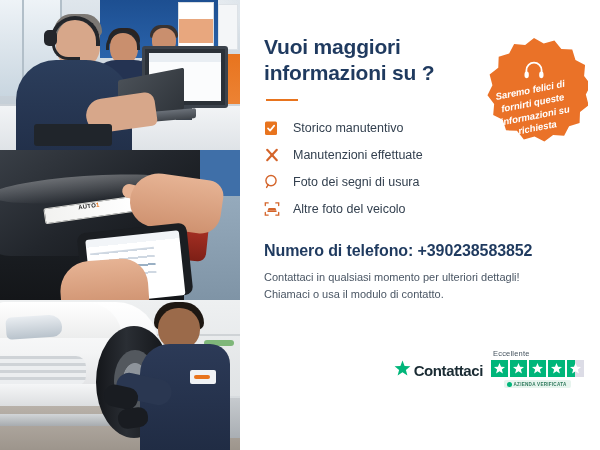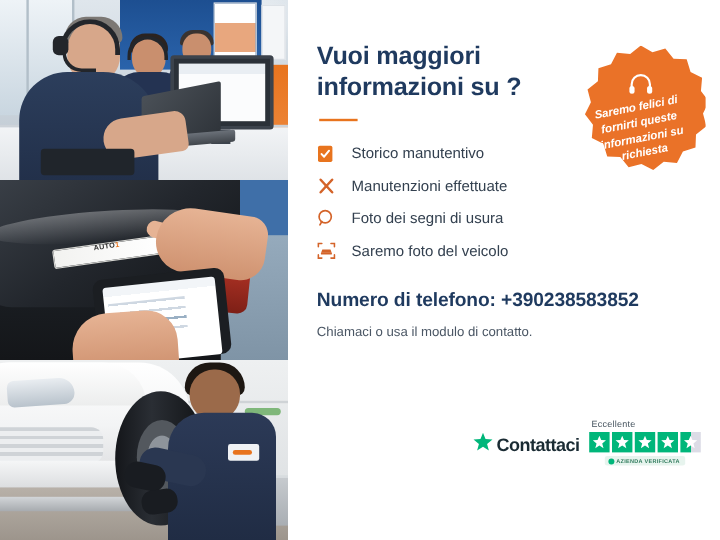--- a/index.html
+++ b/index.html
@@ -646,29 +646,30 @@
             <g stroke="#d4642a" stroke-width="1.3" fill="none" stroke-linecap="round">
               <path d="M1.3 4.6 V1.9 H4.2"></path>
               <path d="M11.8 1.9 H14.7 V4.6"></path>
               <path d="M14.7 11.4 V14.1 H11.8"></path>
               <path d="M4.2 14.1 H1.3 V11.4"></path>
             </g>
             <path d="M3.6 9.6 L4.6 6.9 H11.4 L12.4 9.6 Z" fill="#d4642a"></path>
             <rect x="3.4" y="9.4" width="9.2" height="1.7" rx=".7" fill="#d4642a"></rect>
           </svg>
         </span>
-        <span class="txt">Saremo foto del veicolo</span>
+        <span class="txt">Altre foto del veicolo</span>
       </li>
 
 
     </ul>
 
     <div class="phone-line">Numero di telefono: +390238583852</div>
 
     <div class="sub-line">
+      <div>Contattaci in qualsiasi momento per ulteriori dettagli!</div>
       <div>Chiamaci o usa il modulo di contatto.</div>
     </div>
 
     <div class="badge">
       <div class="badge-shape"></div>
       <div class="badge-icon">
         <svg width="22" height="20" viewBox="0 0 22 20">
           <path d="M3.4 13 V10.2 a7.6 7.6 0 0 1 15.2 0 V13" stroke="#ffffff" stroke-width="1.8" fill="none" stroke-linecap="round"></path>
           <rect x="1.5" y="11.6" width="4.3" height="6.6" rx="2.1" fill="#ffffff"></rect>
           <rect x="16.2" y="11.6" width="4.3" height="6.6" rx="2.1" fill="#ffffff"></rect>

